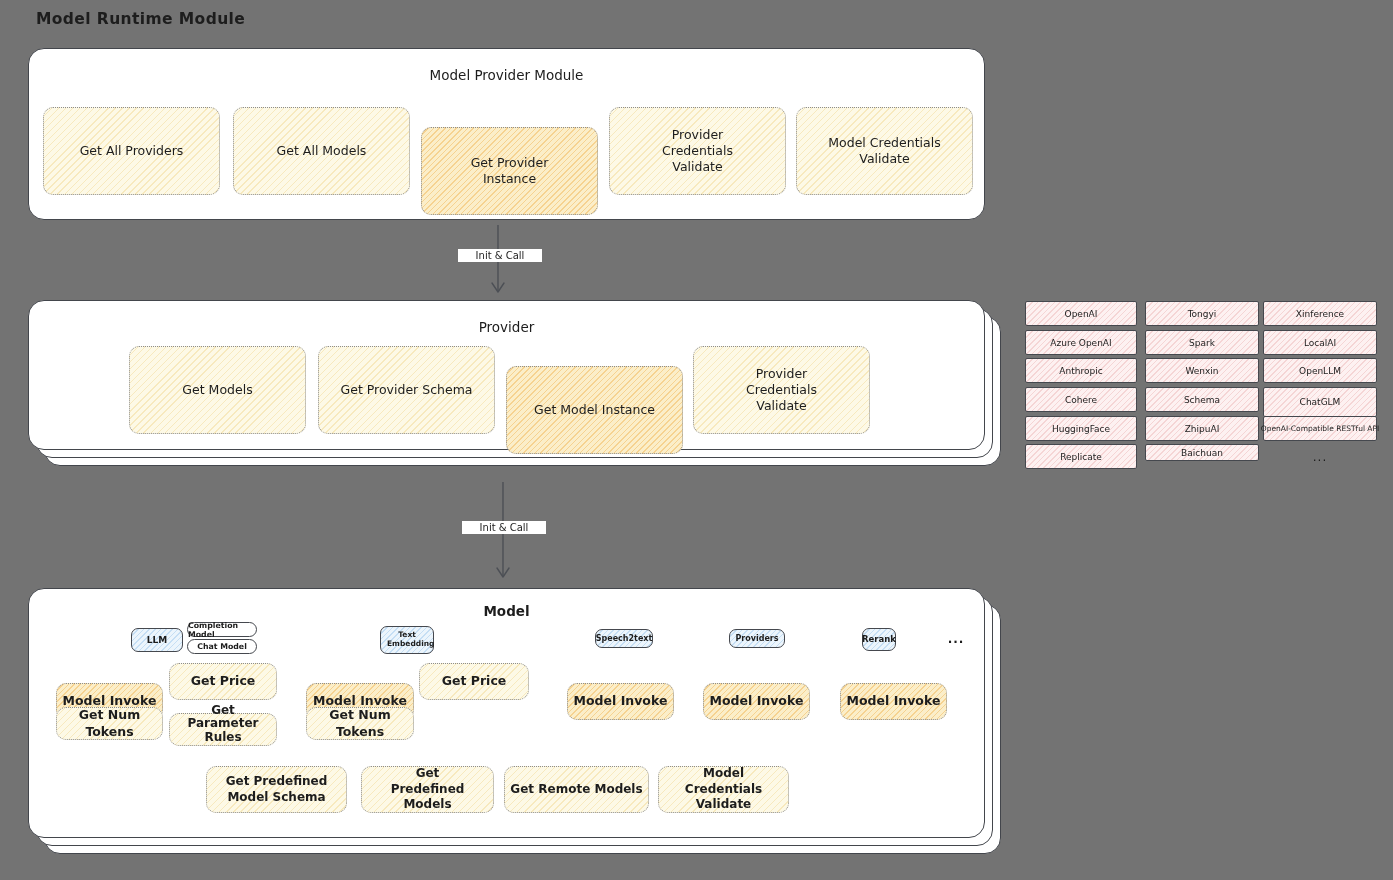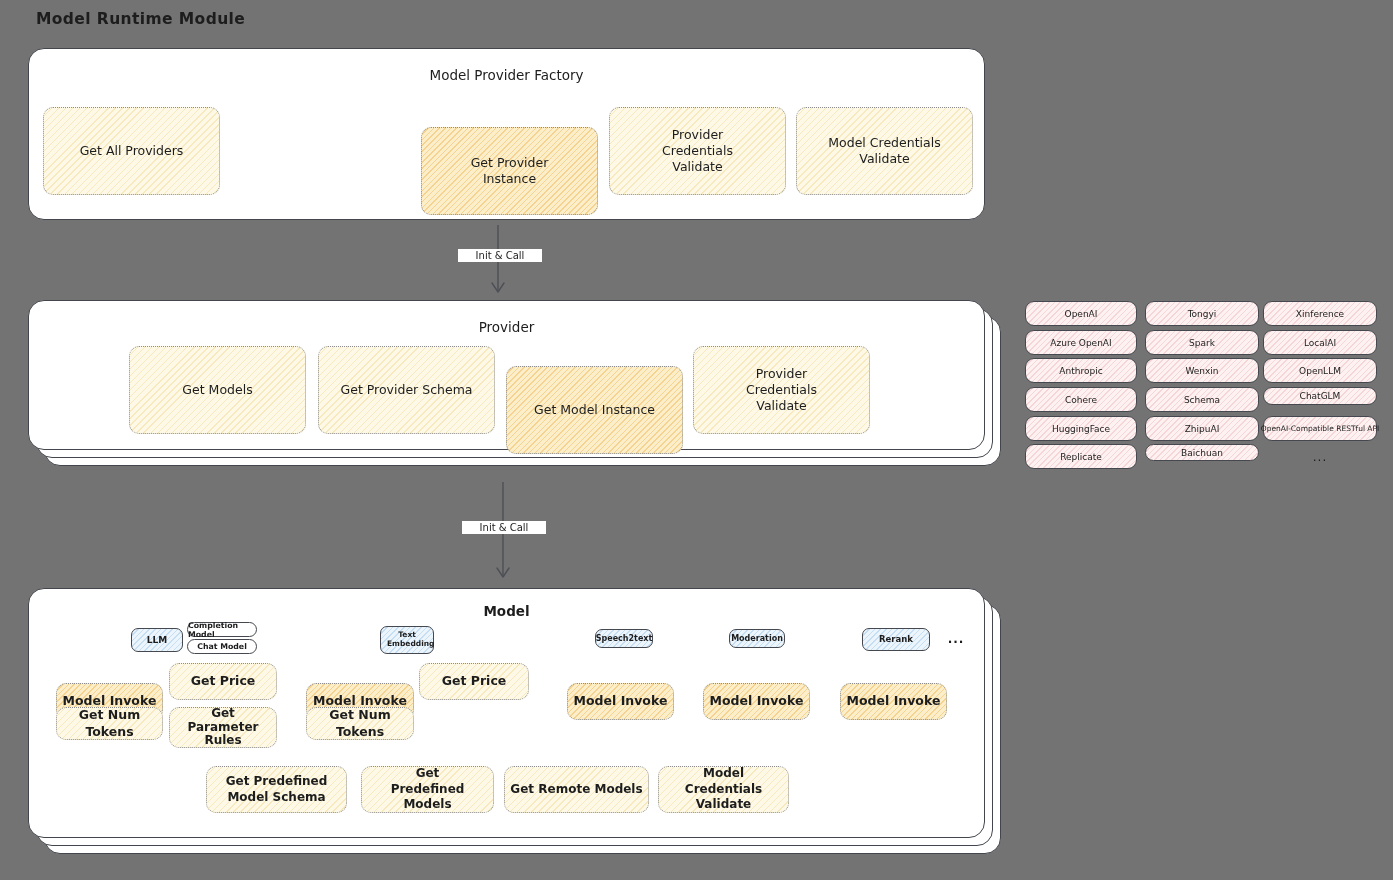--- a/index.html
+++ b/index.html
@@ -9,44 +9,47 @@
   .container,.layer{position:absolute;background:#fff;border:1.5px solid #43464c;border-radius:16px;box-sizing:border-box;}
   .c-title{position:absolute;left:0;right:0;top:18px;text-align:center;font-size:13.5px;}
   .fnbox{position:absolute;display:flex;align-items:center;justify-content:center;text-align:center;
          border:1.4px dotted #8d8d8d;border-radius:10px;font-size:12.5px;line-height:1.3;box-sizing:border-box;}
   .fnbox span{display:inline-block;}
   .light{background-color:#fdf9e6;
          background-image:repeating-linear-gradient(135deg,rgba(233,196,95,.30) 0 1px,transparent 1px 5px);}
   .strong{background-color:#fbeec9;
           background-image:repeating-linear-gradient(135deg,rgba(238,172,64,.42) 0 1px,transparent 1px 4px);margin-top:20px;}
   .pinkbox{position:absolute;display:flex;align-items:center;justify-content:center;text-align:center;
-           border:1.4px solid #45484e;border-radius:9px;font-size:9px;box-sizing:border-box;
+           border:1.4px solid #45484e;border-radius:2px;font-size:9px;box-sizing:border-box;
            background-color:#fdf1f1;
            background-image:repeating-linear-gradient(135deg,rgba(224,140,140,.28) 0 1px,transparent 1px 4px);}
   .tagb{position:absolute;display:flex;align-items:center;justify-content:center;text-align:center;
         border:1.3px solid #45484e;border-radius:7px;font-size:8px;line-height:1.15;box-sizing:border-box;
         background-color:#ecf5fc;
         background-image:repeating-linear-gradient(135deg,rgba(125,180,230,.35) 0 1px,transparent 1px 4px);}
   .tagw{position:absolute;display:flex;align-items:center;justify-content:center;border:1.2px solid #45484e;
         border-radius:8px;font-size:7.8px;background:#fff;box-sizing:border-box;}
   .alabel{position:absolute;text-align:center;font-size:10px;background:#fff;padding:1px 2px;}
   .ell{position:absolute;display:flex;align-items:center;justify-content:center;font-size:12px;letter-spacing:1px;}
   .arrow{position:absolute;}
 </style>
 </head>
 <body>
 
 <div class="canvas">
 
   <div class="page-title">Model Runtime Module</div>
 
   <div class="container" style="left:28px;top:48px;width:957px;height:172px;">
-    <div class="c-title">Model Provider Factory</div>
+    <div class="c-title">Model Provider Module</div>
     <div class="fnbox light" style="left:14px;top:58px;width:177px;height:88px;">
       <span style="max-width:150px;">Get All Providers</span>
+    </div>
+    <div class="fnbox light" style="left:204px;top:58px;width:177px;height:88px;">
+      <span style="max-width:150px;">Get All Models</span>
     </div>
     <div class="fnbox strong" style="left:392px;top:58px;width:177px;height:88px;">
       <span style="max-width:100px;">Get Provider Instance</span>
     </div>
     <div class="fnbox light" style="left:580px;top:58px;width:177px;height:88px;">
       <span style="max-width:125px;">Provider Credentials Validate</span>
     </div>
     <div class="fnbox light" style="left:767px;top:58px;width:177px;height:88px;">
       <span style="max-width:125px;">Model Credentials Validate</span>
     </div>
@@ -105,21 +108,21 @@
   <div class="pinkbox" style="left:1263px;top:358px;width:114px;height:25px;">
       <span>OpenLLM</span>
     </div>
 
   <div class="pinkbox" style="left:1025px;top:387px;width:112px;height:25px;">
       <span>Cohere</span>
     </div>
   <div class="pinkbox" style="left:1145px;top:387px;width:114px;height:25px;">
       <span>Schema</span>
     </div>
-  <div class="pinkbox" style="left:1263px;top:387px;width:114px;height:18px;justify-content:center;">
+  <div class="pinkbox" style="left:1263px;top:387px;width:114px;height:30px;justify-content:center;">
       <span>ChatGLM</span>
     </div>
 
   <div class="pinkbox" style="left:1025px;top:416px;width:112px;height:25px;">
       <span>HuggingFace</span>
     </div>
   <div class="pinkbox" style="left:1145px;top:416px;width:114px;height:25px;">
       <span>ZhipuAI</span>
     </div>
   <div class="pinkbox" style="left:1263px;top:416px;width:114px;height:25px;font-size:7.5px;white-space:nowrap;">
@@ -154,23 +157,23 @@
     <div class="tagw" style="left:158px;top:50px;width:70px;height:15px;">
         <span>Chat Model</span>
       </div>
     <div class="tagb" style="left:351px;top:37px;width:54px;height:28px;font-size:7.5px;border-radius:7px;">
         <span style="max-width:40px;">Text Embedding</span>
       </div>
     <div class="tagb" style="left:566px;top:40px;width:58px;height:19px;">
         <span>Speech2text</span>
       </div>
     <div class="tagb" style="left:700px;top:40px;width:56px;height:19px;">
-        <span>Moderation</span>
-      </div>
-    <div class="tagb" style="left:833px;top:39px;width:68px;height:23px;font-size:8.5px;">
+        <span>Providers</span>
+      </div>
+    <div class="tagb" style="left:833px;top:39px;width:34px;height:23px;font-size:8.5px;">
         <span>Rerank</span>
       </div>
     <div class="ell" style="left:912px;top:40px;width:30px;height:20px;">...</div>
 
     <div class="fnbox strong" style="left:27px;top:74px;width:107px;height:37px;">
         <span>Model Invoke</span>
       </div>
     <div class="fnbox light" style="left:140px;top:74px;width:108px;height:37px;">
         <span>Get Price</span>
       </div>
@@ -186,21 +189,21 @@
     <div class="fnbox strong" style="left:674px;top:74px;width:107px;height:37px;">
         <span>Model Invoke</span>
       </div>
     <div class="fnbox strong" style="left:811px;top:74px;width:107px;height:37px;">
         <span>Model Invoke</span>
       </div>
 
     <div class="fnbox light" style="left:27px;top:118px;width:107px;height:33px;">
         <span>Get Num Tokens</span>
       </div>
-    <div class="fnbox light" style="left:140px;top:118px;width:108px;height:41px;font-size:12px;line-height:1.15;">
+    <div class="fnbox light" style="left:140px;top:124px;width:108px;height:33px;font-size:12px;line-height:1.15;align-items:flex-end;">
         <span style="max-width:92px;">Get Parameter Rules</span>
       </div>
     <div class="fnbox light" style="left:277px;top:118px;width:108px;height:33px;">
         <span>Get Num Tokens</span>
       </div>
 
     <div class="fnbox light" style="left:177px;top:177px;width:141px;height:47px;font-size:12px;">
         <span style="max-width:135px;">Get Predefined Model Schema</span>
       </div>
     <div class="fnbox light" style="left:332px;top:177px;width:133px;height:47px;font-size:12px;">

